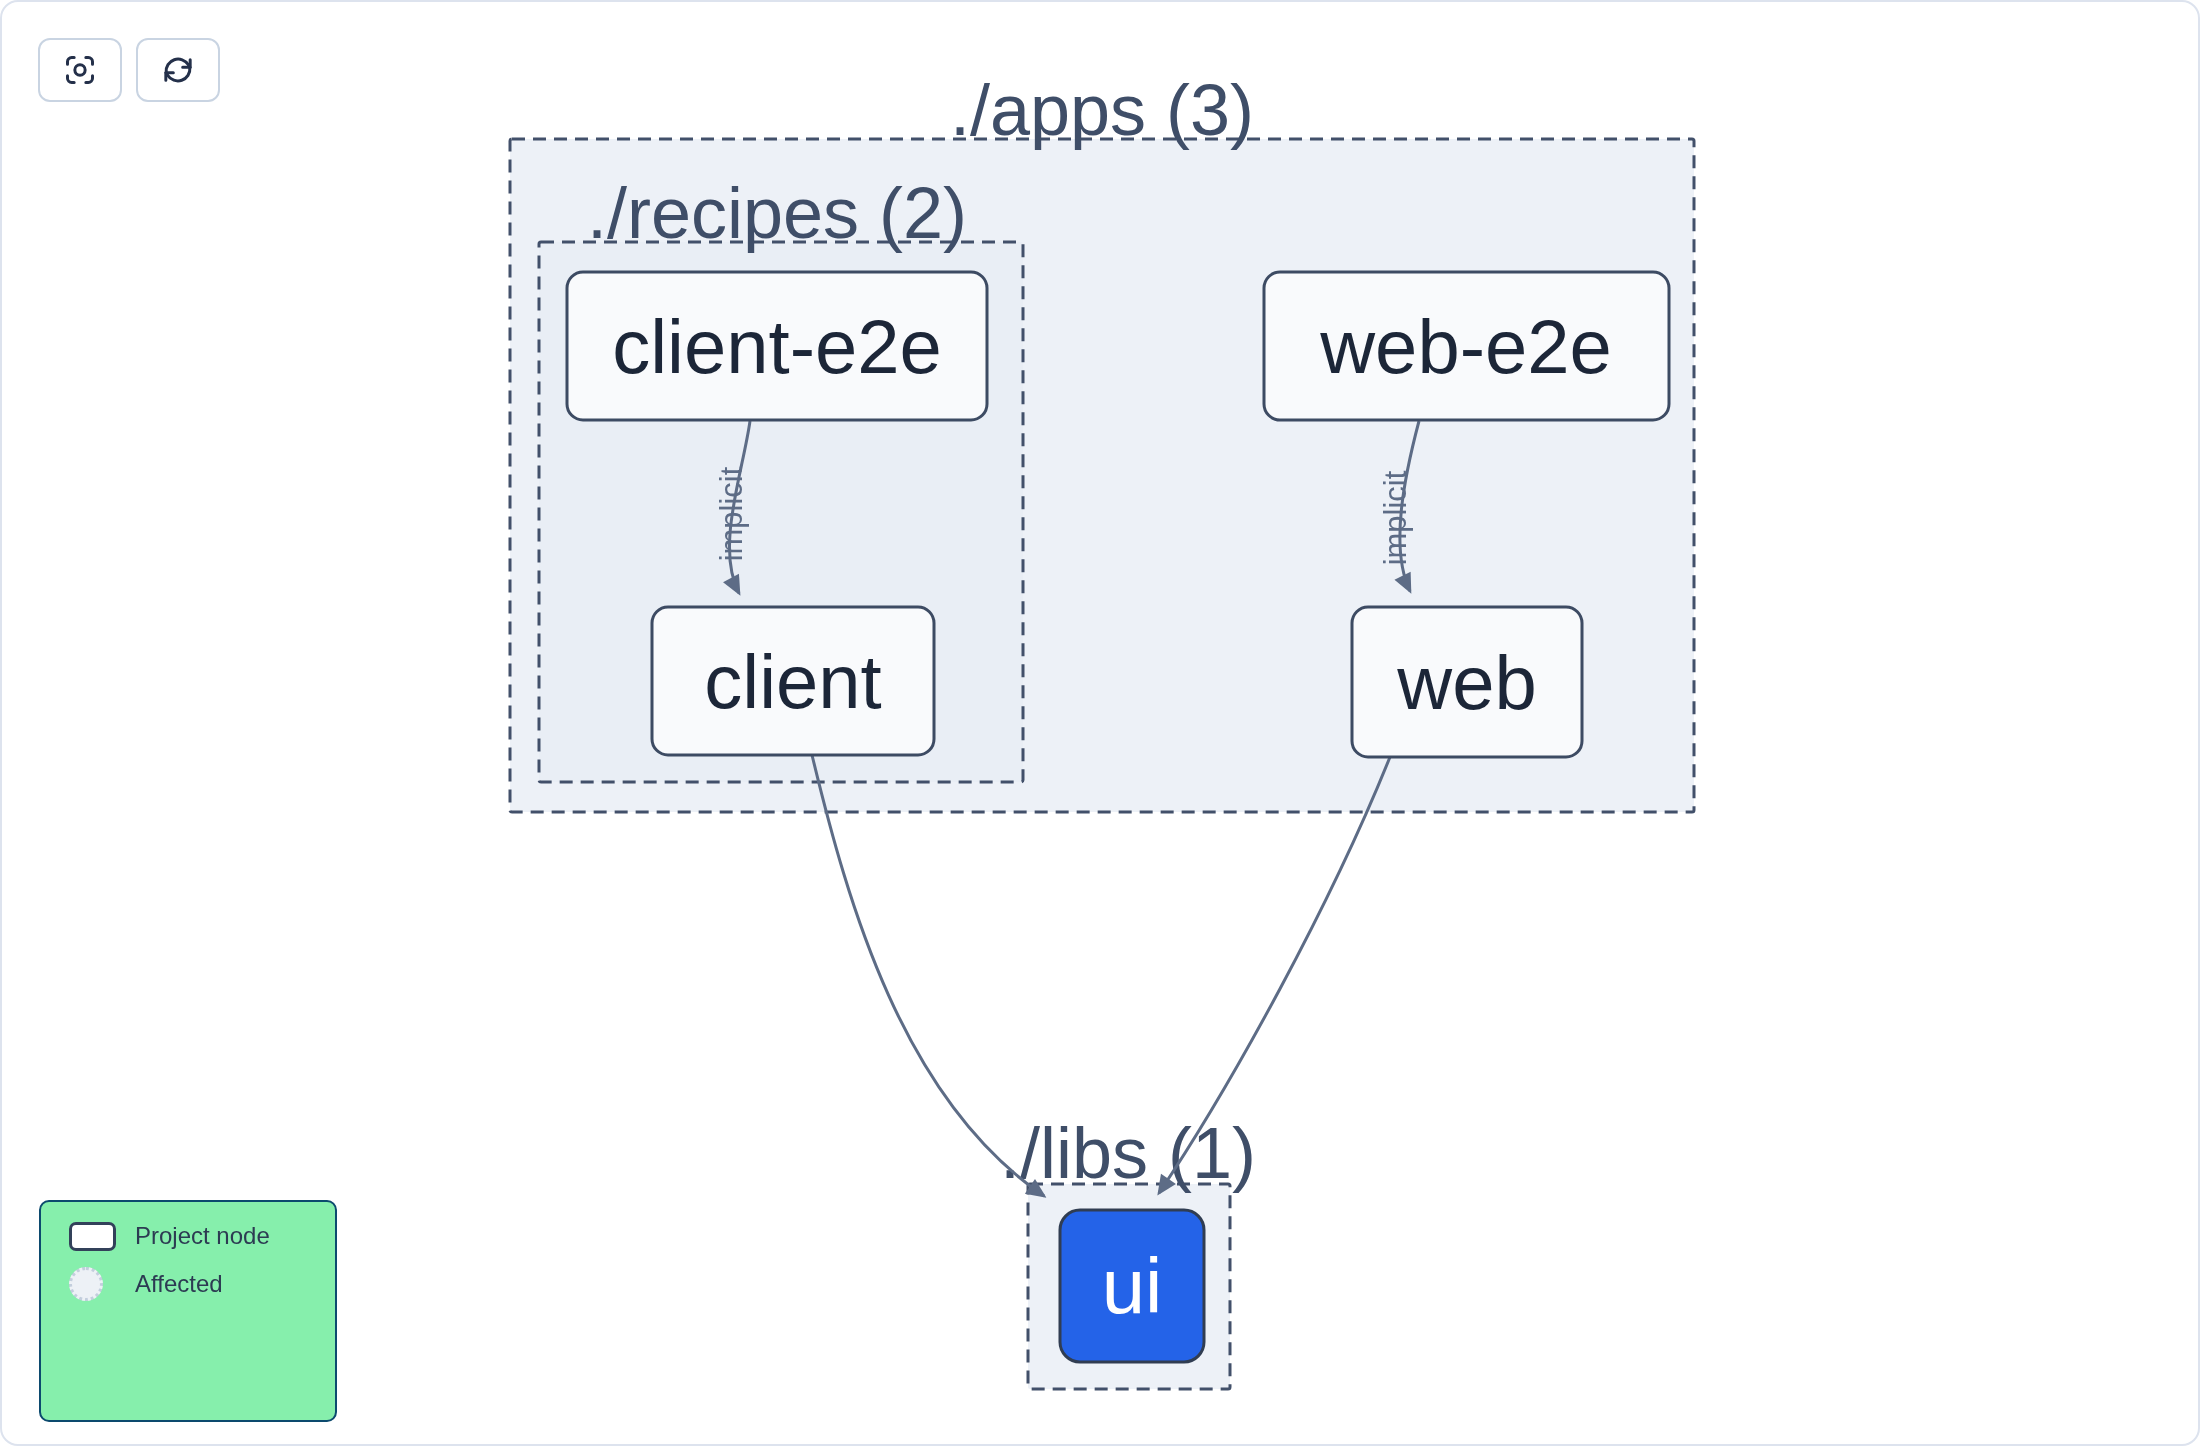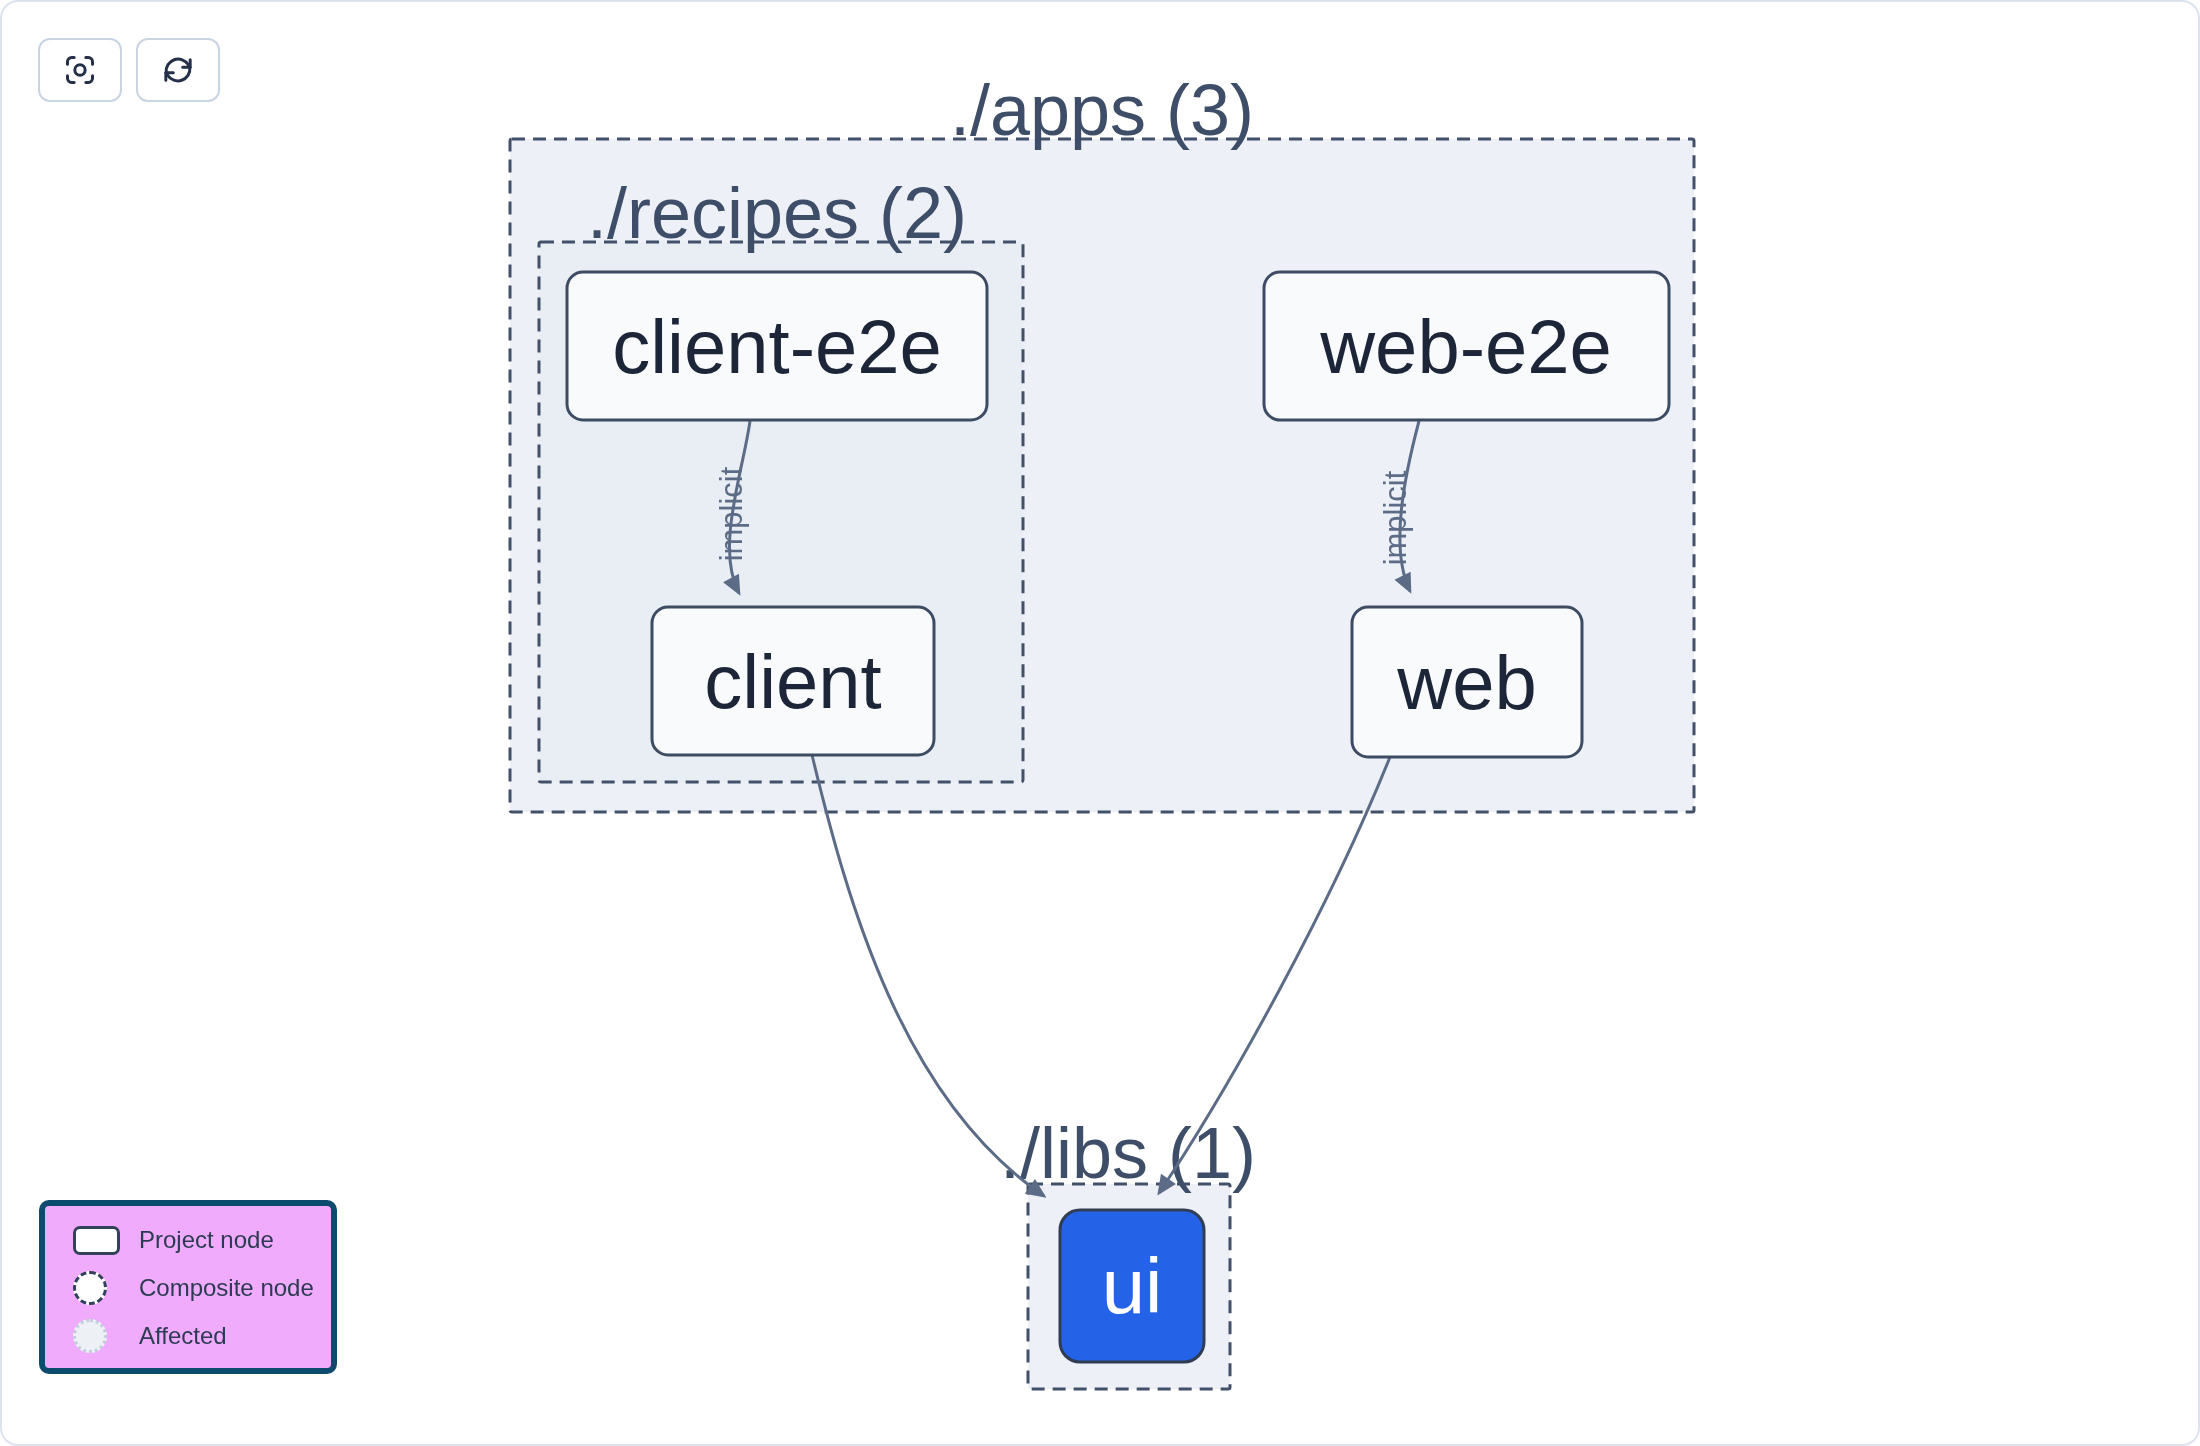--- a/index.html
+++ b/index.html
@@ -26,23 +26,23 @@
   .tool-btn svg{display:block;}
   
   .graph-svg{position:absolute;left:0;top:0;z-index:10;}
   .group-label{font-size:72px;fill:#3f4e68;}
   .node-label{font-size:76px;fill:#1c2638;}
   .node-label-ui{font-size:78px;fill:#ffffff;}
   .edge-label{font-size:31px;fill:#5d6c86;}
   
   .legend{
     position:absolute;left:37px;top:1198px;
-    width:298px;height:174px;
-    background:#f0abfc;
-    border:6px solid #0c4a6e;
+    width:298px;height:222px;
+    background:#86efac;
+    border:2px solid #0c4a6e;
     border-radius:10px;
     z-index:30;
     padding-top:10px;
   }
   .legend-row{display:flex;align-items:center;height:48px;}
   .legend-swatch-cell{width:64px;margin-left:28px;display:flex;align-items:center;justify-content:flex-start;}
   .legend-label{font-size:24px;color:#2c3b52;margin-left:2px;}
   .sw-project{width:47px;height:29px;border:3px solid #33415a;border-radius:7px;background:#ffffff;}
   .sw-composite{width:34px;height:34px;border:3px dashed #33415a;border-radius:50%;background:#ffffff;}
   .sw-affected{width:34px;height:34px;border:3px dotted #c3cedd;border-radius:50%;background:#edf1f6;}
@@ -111,25 +111,19 @@
 
   <div class="legend">
     <div class="legend-row">
       <div class="legend-swatch-cell">
           <div class="sw-project"></div>
         </div>
       <div class="legend-label">Project node</div>
     </div>
     <div class="legend-row">
       <div class="legend-swatch-cell">
-          <div class="sw-composite"></div>
-        </div>
-      <div class="legend-label">Composite node</div>
-    </div>
-    <div class="legend-row">
-      <div class="legend-swatch-cell">
           <div class="sw-affected"></div>
         </div>
       <div class="legend-label">Affected</div>
     </div>
   </div>
 
 </div>
 
 </body></html>

